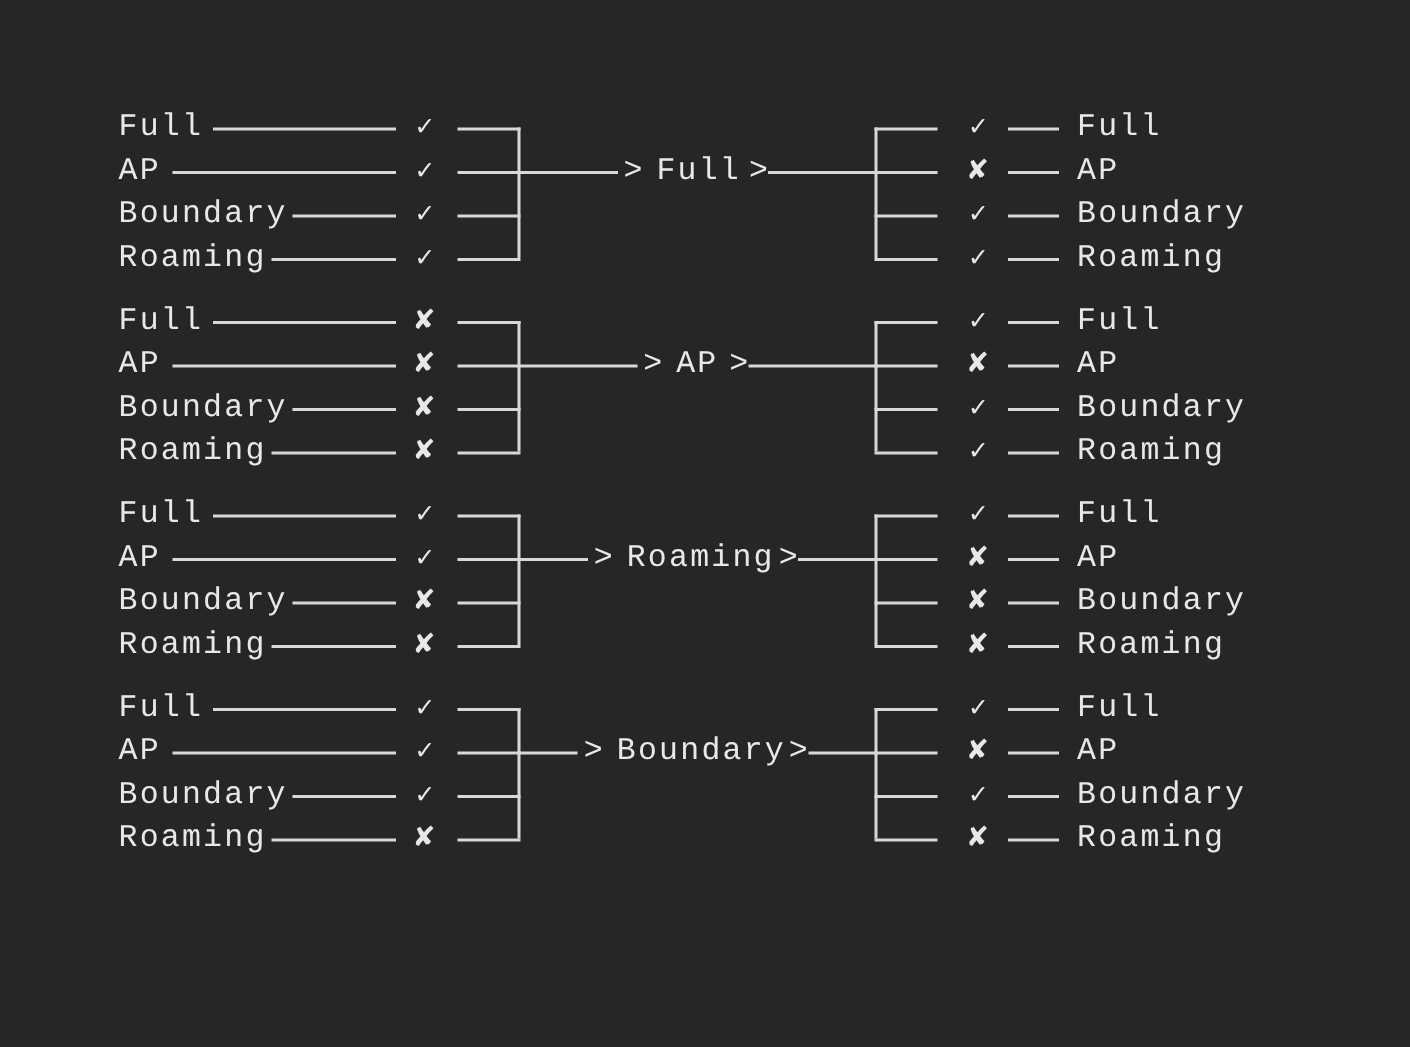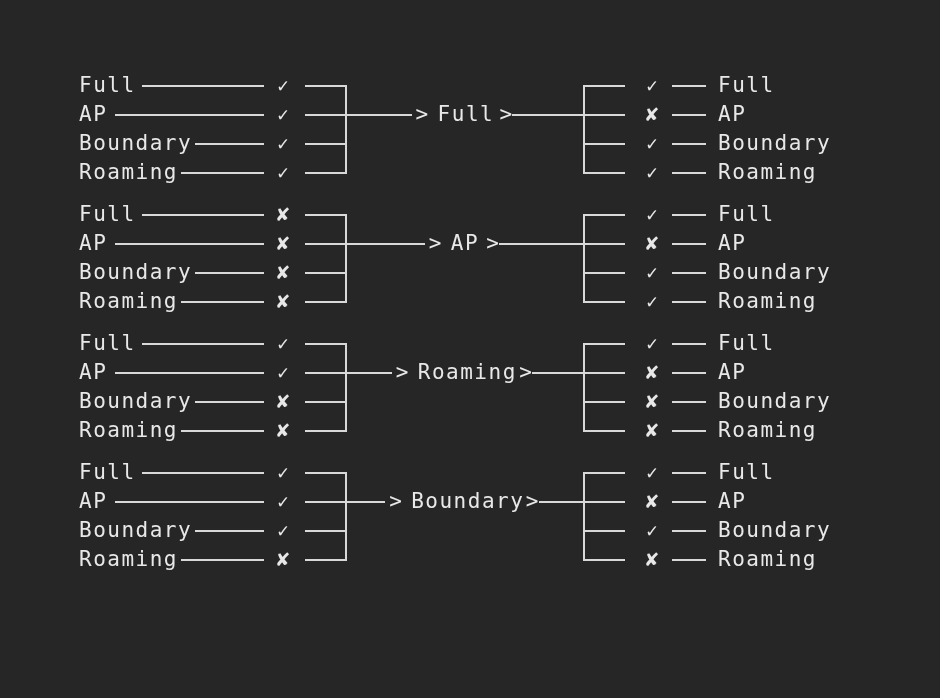--- a/index.html
+++ b/index.html
@@ -12,20 +12,21 @@
     height: 698px;
     overflow: hidden;
     font-family: "DejaVu Sans Mono", "Liberation Mono", monospace;
     color: #e8e8e8;
   }
 
   #diagram {
     position: relative;
     width: 940px;
     height: 698px;
+    font-family: Liberation Mono, monospace;
   }
 
   .group {
     position: absolute;
     left: 0;
     width: 940px;
     height: 130px;
   }
 
   

